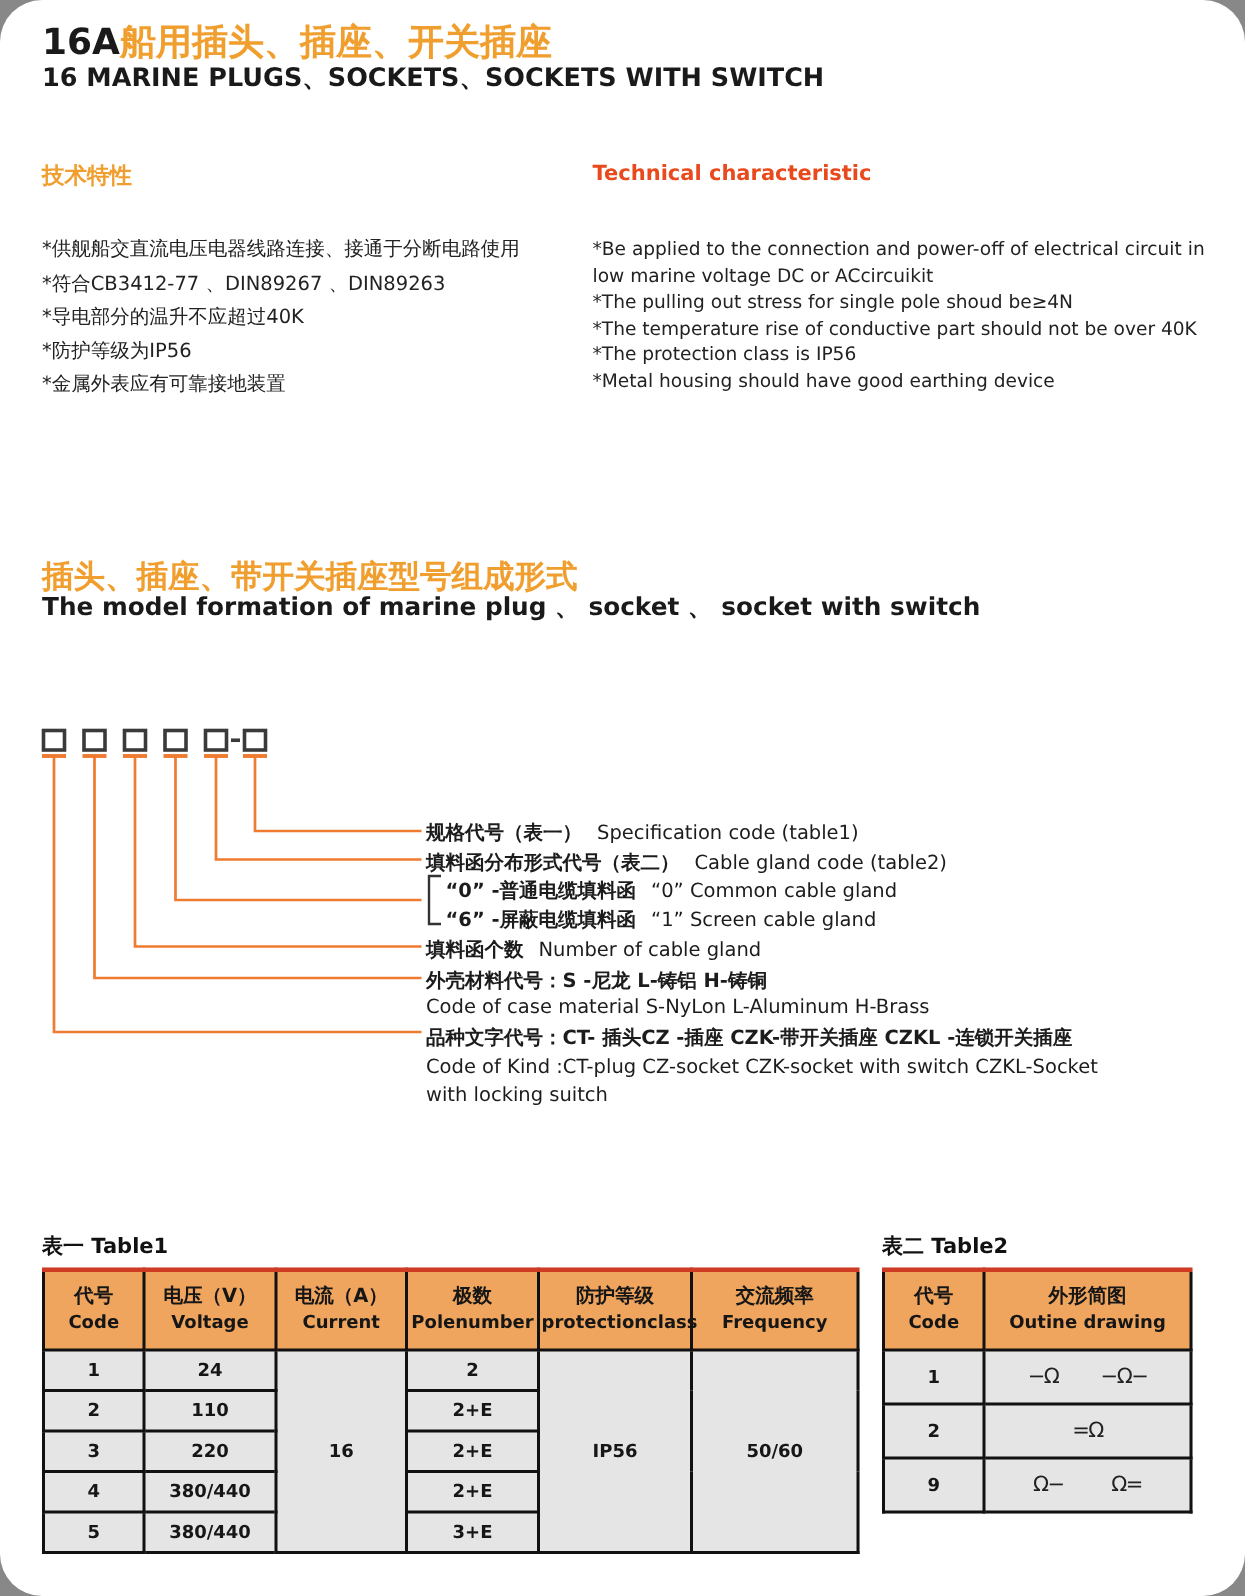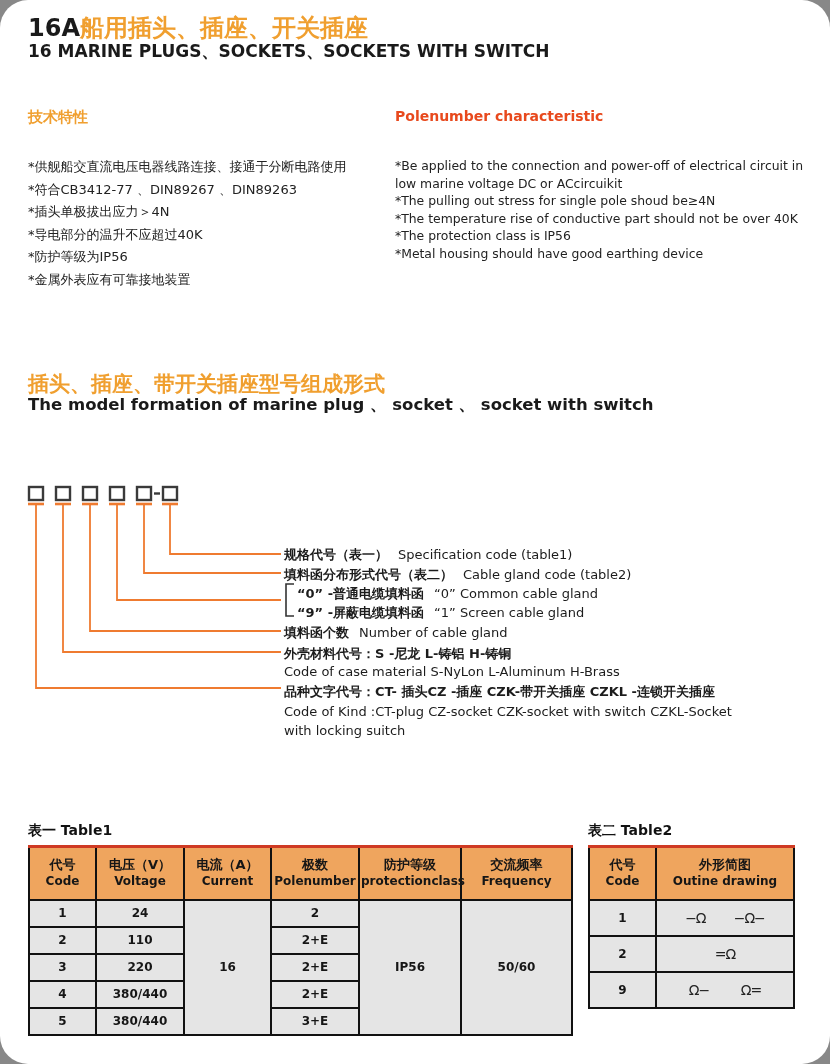--- a/index.html
+++ b/index.html
@@ -62,26 +62,25 @@
 <body>
 
 <div class="page">
 
   <div class="abs main-title">
     <span>16A</span><span class="zh">船用插头、插座、开关插座</span>
   </div>
   <div class="abs sub-title">16 MARINE PLUGS、SOCKETS、SOCKETS WITH  SWITCH</div>
 
   <div class="abs tech-head-zh">技术特性</div>
-  <div class="abs tech-head-en">Polenumber characteristic</div>
+  <div class="abs tech-head-en">Technical characteristic</div>
 
   <div class="abs tech-list-zh">
     <div>*供舰船交直流电压电器线路连接、接通于分断电路使用</div>
     <div>*符合CB3412-77 、DIN89267 、DIN89263</div>
-    <div>*插头单极拔出应力＞4N</div>
     <div>*导电部分的温升不应超过40K</div>
     <div>*防护等级为IP56</div>
     <div>*金属外表应有可靠接地装置</div>
   </div>
 
   <div class="abs tech-list-en">
     <div>*Be applied to the connection and power-off of electrical circuit in low marine voltage DC or ACcircuikit</div>
     <div>*The pulling out stress for single pole shoud be≥4N</div>
     <div>*The temperature rise of conductive part should not be over 40K</div>
     <div>*The protection class is IP56</div>
@@ -123,21 +122,21 @@
   <div class="abs dg dg-r1">
     <span class="zh">规格代号（表一）</span><span class="en">Specification code (table1)</span>
   </div>
   <div class="abs dg dg-r2">
     <span class="zh">填料函分布形式代号（表二）</span><span class="en">Cable gland code (table2)</span>
   </div>
   <div class="abs dg dg-r3">
     <span class="zh">“0” -普通电缆填料函</span><span class="en">“0” Common cable gland</span>
   </div>
   <div class="abs dg dg-r4">
-    <span class="zh">“9” -屏蔽电缆填料函</span><span class="en">“1” Screen cable gland</span>
+    <span class="zh">“6” -屏蔽电缆填料函</span><span class="en">“1” Screen cable gland</span>
   </div>
   <div class="abs dg dg-r5">
     <span class="zh">填料函个数</span><span class="en">Number of cable gland</span>
   </div>
   <div class="abs dg dg-r6">
     <span class="zh">外壳材料代号：S -尼龙 L-铸铝 H-铸铜</span>
   </div>
   <div class="abs dg dg-r6en">Code of case material S-NyLon L-Aluminum H-Brass</div>
   <div class="abs dg dg-r7en">Code of Kind :CT-plug CZ-socket CZK-socket with switch CZKL-Socket with locking suitch</div>
   <div class="abs dg dg-r7">

